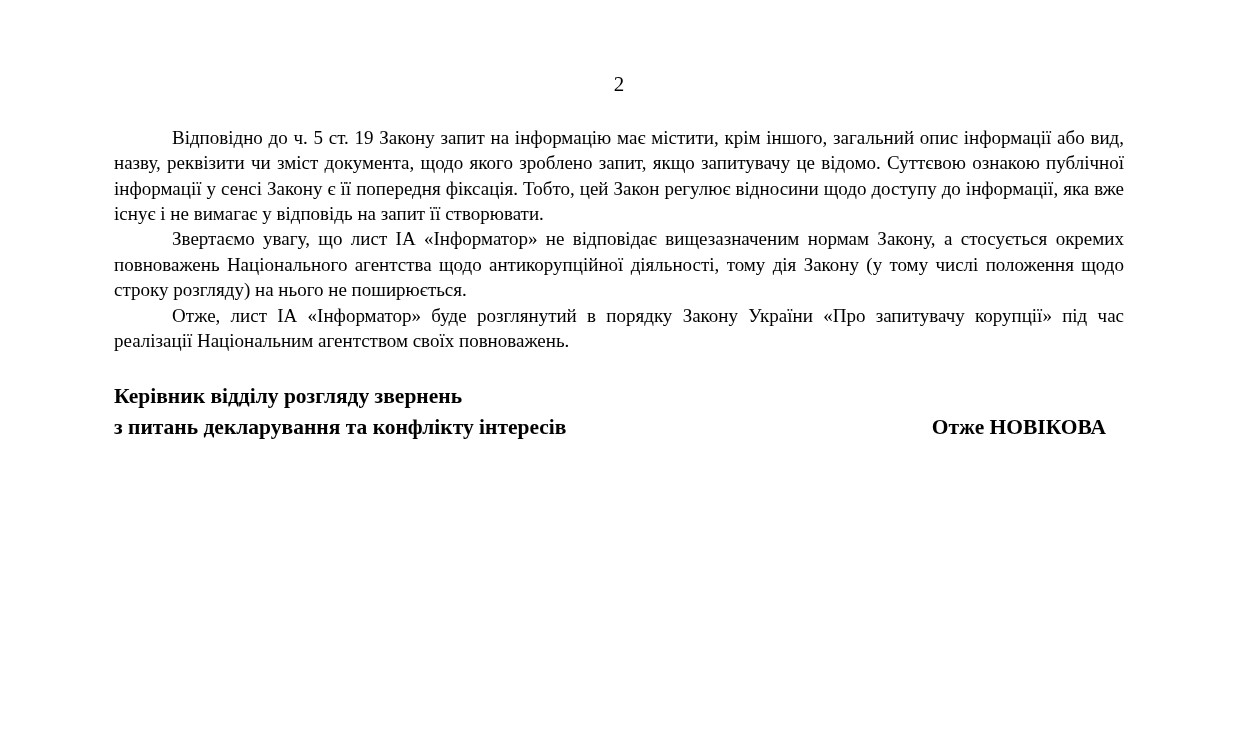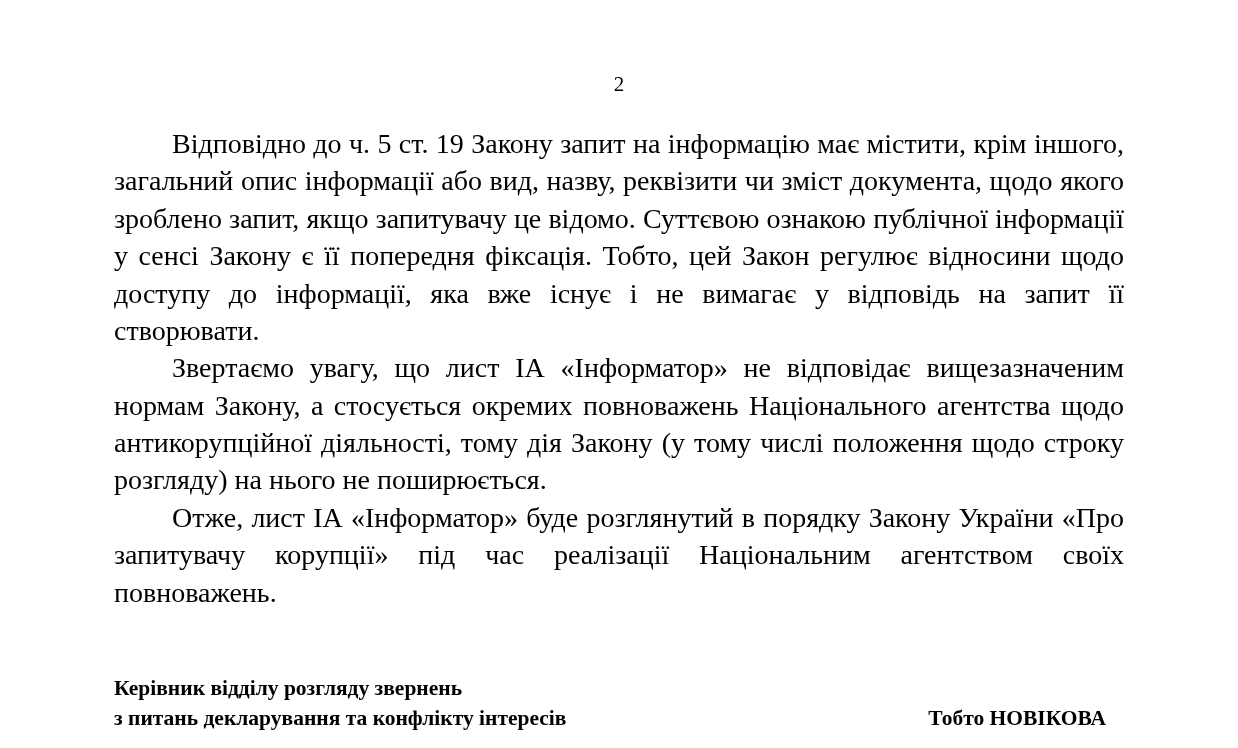--- a/index.html
+++ b/index.html
@@ -29,29 +29,29 @@
     letter-spacing: 0;
   }
   .body-block {
     margin-top: 30px;
     width: 1010px;
     margin-left: auto;
     margin-right: auto;
   }
   p.para {
     margin: 0;
-    font-size: 28px;
+    font-size: 19px;
     line-height: 1.335;
     text-align: justify;
     text-indent: 58px;
     text-justify: inter-word;
     hyphens: none;
   }
   .signature {
-    margin-top: 62px;
+    margin-top: 28px;
     width: 1010px;
     margin-left: auto;
     margin-right: auto;
     font-weight: bold;
     font-size: 21.5px;
     line-height: 1.42;
   }
   .sig-line {
     display: block;
     white-space: nowrap;
@@ -75,17 +75,17 @@
   <div class="body-block">
     <p class="para">Відповідно до ч. 5 ст. 19 Закону запит на інформацію має містити, крім іншого, загальний опис інформації або вид, назву, реквізити чи зміст документа, щодо якого зроблено запит, якщо запитувачу це відомо. Суттєвою ознакою публічної інформації у сенсі Закону є її попередня фіксація. Тобто, цей Закон регулює відносини щодо доступу до інформації, яка вже існує і не вимагає у відповідь на запит її створювати.</p>
     <p class="para">Звертаємо увагу, що лист ІА «Інформатор» не відповідає вищезазначеним нормам Закону, а стосується окремих повноважень Національного агентства щодо антикорупційної діяльності, тому дія Закону (у тому числі положення щодо строку розгляду) на нього не поширюється.</p>
     <p class="para">Отже, лист ІА «Інформатор» буде розглянутий в порядку Закону України «Про запитувачу корупції» під час реалізації Національним агентством своїх повноважень.</p>
   </div>
 
   <div class="signature">
     <span class="sig-line">Керівник відділу розгляду звернень</span>
     <div class="sig-last">
       <span class="sig-line">з питань декларування та конфлікту інтересів</span>
-      <span class="sig-name">Тобто НОВІКОВА</span>
+      <span class="sig-name">Отже НОВІКОВА</span>
     </div>
   </div>
 
 </div>
 
 </body></html>

